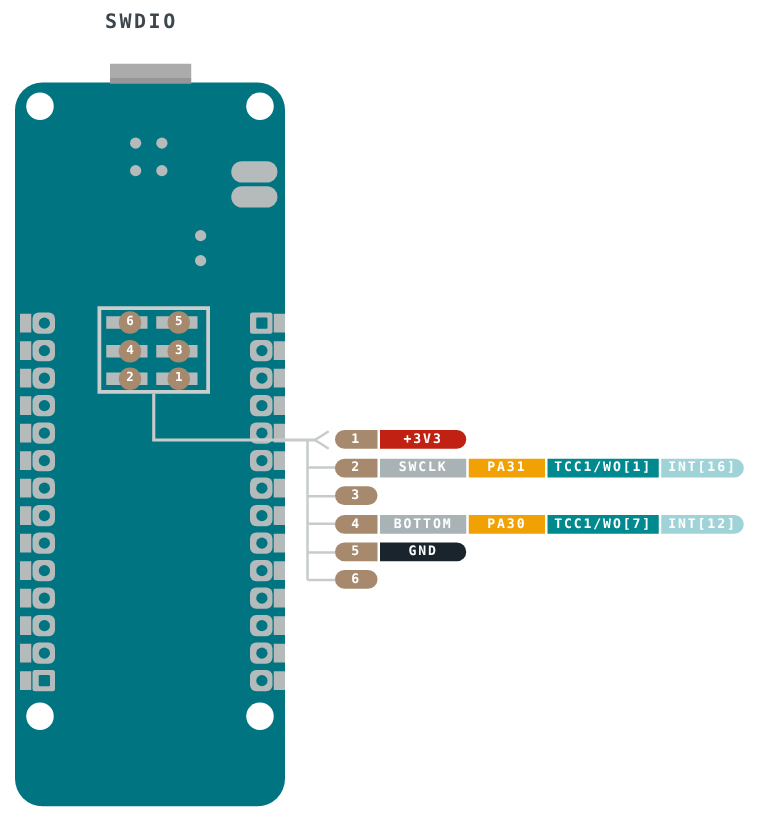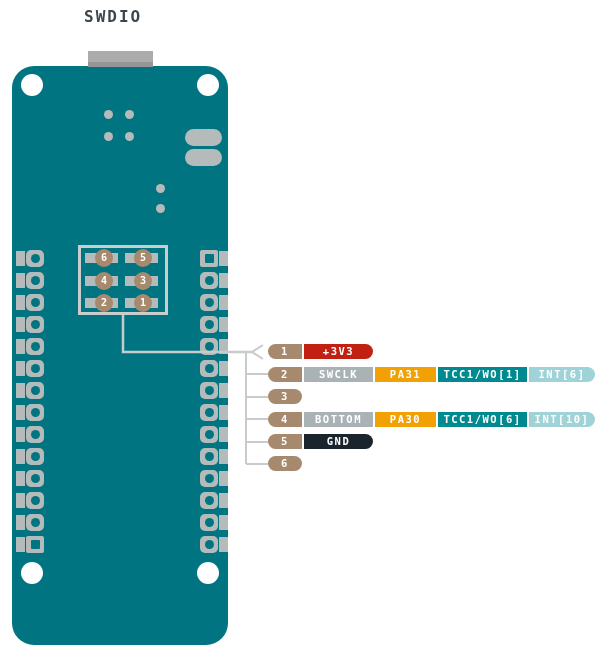--- a/index.html
+++ b/index.html
@@ -199,33 +199,33 @@
     <div class="lrow" style="top:344px;">
       <div class="pill p-num joined">1</div>
       <div class="pill p-label p-power">+3V3</div>
     </div>
 
     <div class="lrow" style="top:367px;">
       <div class="pill p-num joined">2</div>
       <div class="pill p-label p-signal">SWCLK</div>
       <div class="pill p-port">PA31</div>
       <div class="pill p-timer">TCC1/WO[1]</div>
-      <div class="pill p-int">INT[6]</div>
+      <div class="pill p-int">INT[16]</div>
     </div>
 
     <div class="lrow" style="top:389px;">
       <div class="pill p-num">3</div>
     </div>
 
     <div class="lrow" style="top:412px;">
       <div class="pill p-num joined">4</div>
       <div class="pill p-label p-signal">BOTTOM</div>
       <div class="pill p-port">PA30</div>
-      <div class="pill p-timer">TCC1/WO[6]</div>
-      <div class="pill p-int">INT[10]</div>
+      <div class="pill p-timer">TCC1/WO[7]</div>
+      <div class="pill p-int">INT[12]</div>
     </div>
 
     <div class="lrow" style="top:434px;">
       <div class="pill p-num joined">5</div>
       <div class="pill p-label p-ground">GND</div>
     </div>
 
     <div class="lrow" style="top:456px;">
       <div class="pill p-num">6</div>
     </div>

